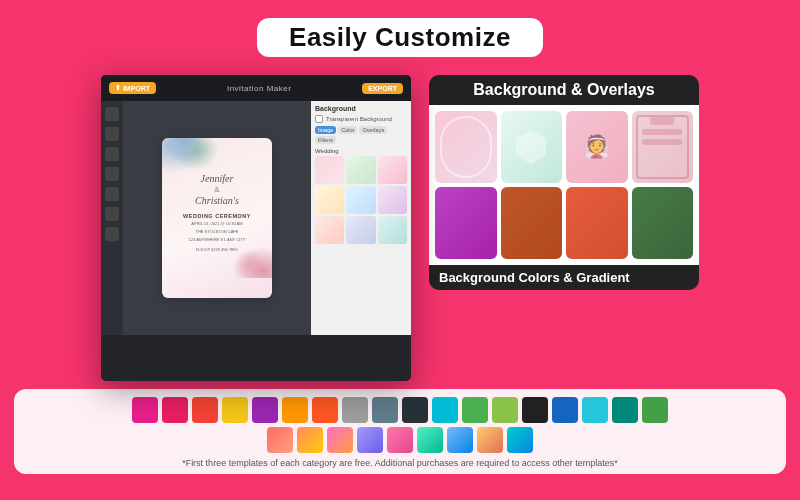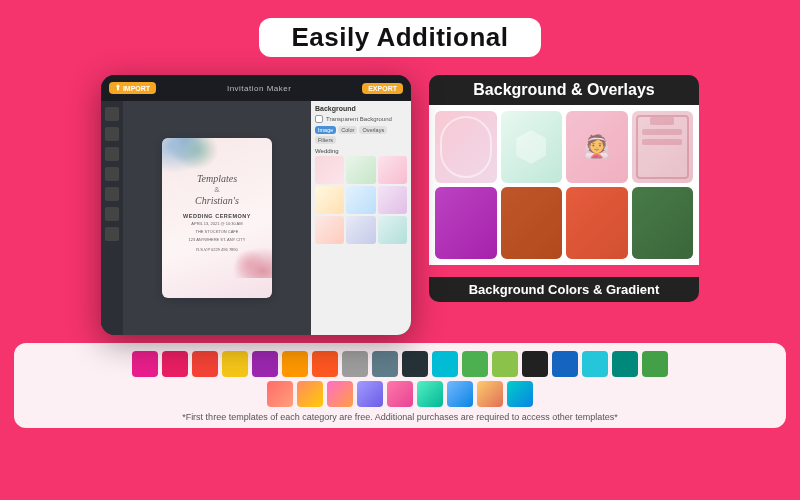--- a/index.html
+++ b/index.html
@@ -45,24 +45,24 @@
       justify-content: center;
       gap: 18px;
       padding: 8px 16px 0 16px;
     }
 
     
     .app-screenshot {
       width: 310px;
       min-width: 310px;
       background: #23252b;
-      border-radius: 14px;
+      border-radius: 5px;
       overflow: hidden;
       box-shadow: 0 8px 32px rgba(0,0,0,0.4);
-      height: 260px;
+      height: 306px;
       position: relative;
     }
     .app-topbar {
       background: #1a1c22;
       display: flex;
       align-items: center;
       justify-content: space-between;
       padding: 4px 8px;
       height: 26px;
     }
@@ -318,23 +318,23 @@
       transform: translate(-50%, -50%);
       width: 30px;
       height: 34px;
       background: rgba(255,255,255,0.4);
       clip-path: polygon(50% 0%, 100% 25%, 100% 75%, 50% 100%, 0% 75%, 0% 25%);
     }
 
     .bg-colors-title-box {
       background: #222;
       border-radius: 0 0 10px 10px;
-      text-align: center;
+      text-align: left;
       padding: 5px 10px;
-      margin-top: 12px;
+      margin-top: 0;
     }
     .bg-colors-title {
       font-size: 13px;
       font-weight: 800;
       color: #fff;
     }
 
     
     .bottom-section {
       background: #fdf0f5;
@@ -376,21 +376,21 @@
       height: 26px;
       border-radius: 4px;
       flex-shrink: 0;
     }
   </style>
 </head>
 <body>
 
 <div class="header">
   <div class="header-title-box">
-    <div class="header-title">Easily Additional</div>
+    <div class="header-title">Easily Customize</div>
   </div>
 </div>
 
 <div class="main-row">
 
   <div class="app-screenshot">
     <div class="app-topbar">
       <button class="app-import-btn">
         <span>⬆</span>
         <span>IMPORT</span>
@@ -409,21 +409,21 @@
         <div class="tool-icon"></div>
         <div class="tool-icon"></div>
         <div class="tool-icon"></div>
         <div class="tool-icon"></div>
       </div>
 
       <div class="app-canvas-area">
         <div class="wedding-card">
           <div class="card-flowers-top"></div>
           <div class="card-content">
-            <div class="card-names">Templates</div>
+            <div class="card-names">Jennifer</div>
             <div class="card-ampersand">&amp;</div>
             <div class="card-names">Christian's</div>
             <div class="card-title">WEDDING CEREMONY</div>
             <div class="card-details">APRIL 13, 2021 @ 10:30 AM</div>
             <div class="card-details">THE STOCKTON CAFE</div>
             <div class="card-details">123 ANYWHERE ST. ANY CITY</div>
             <div class="card-rsvp">R.S.V.P 0229 496 7890</div>
           </div>
           <div class="card-flowers-bottom"></div>
         </div>

